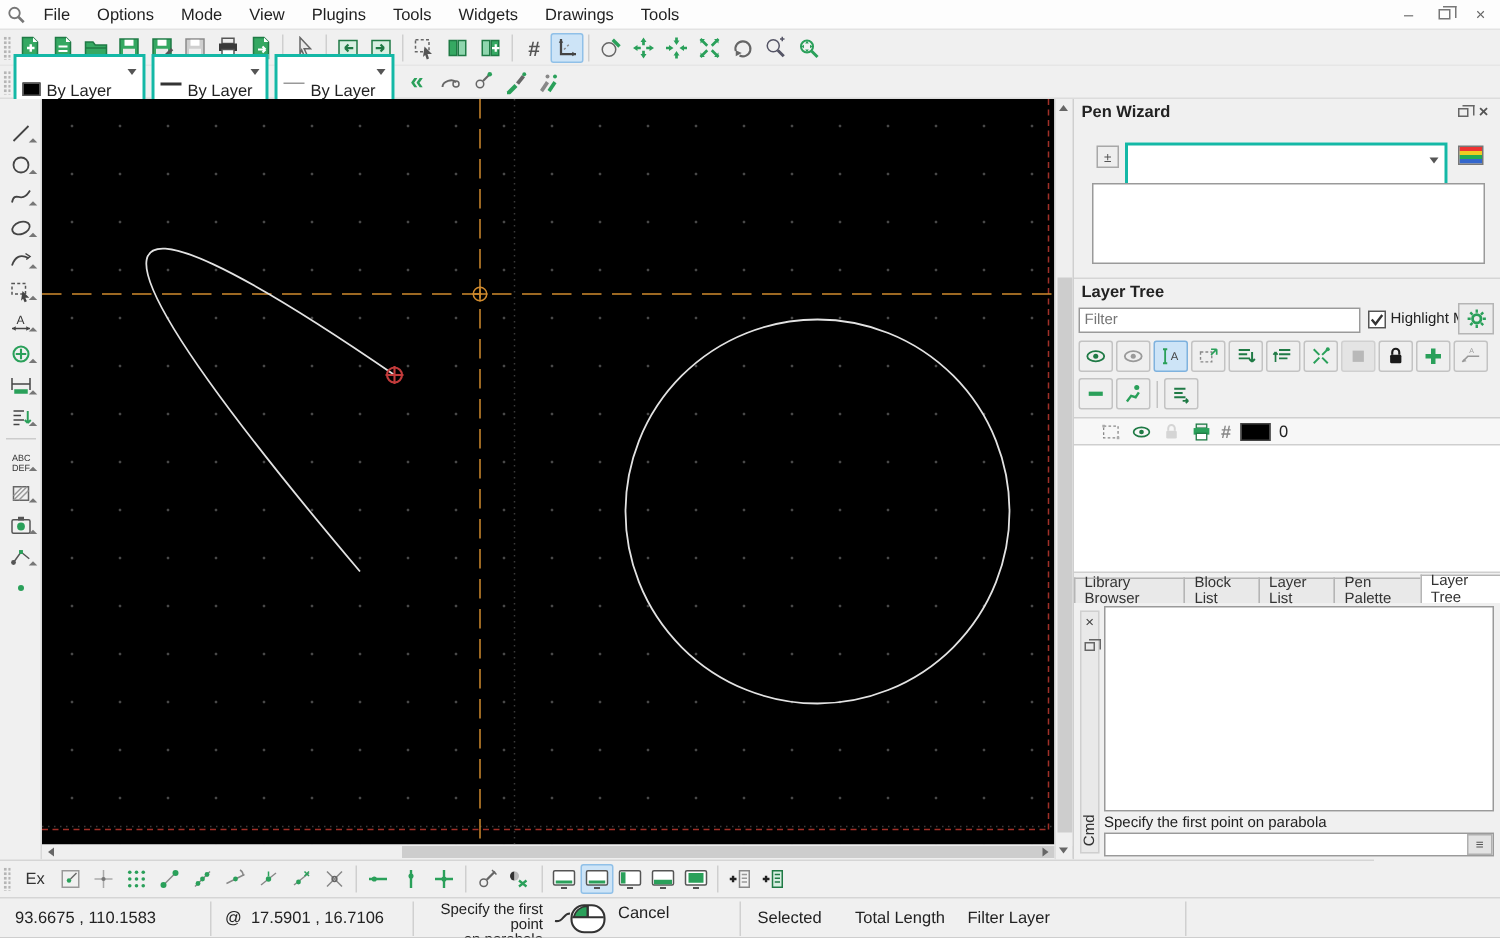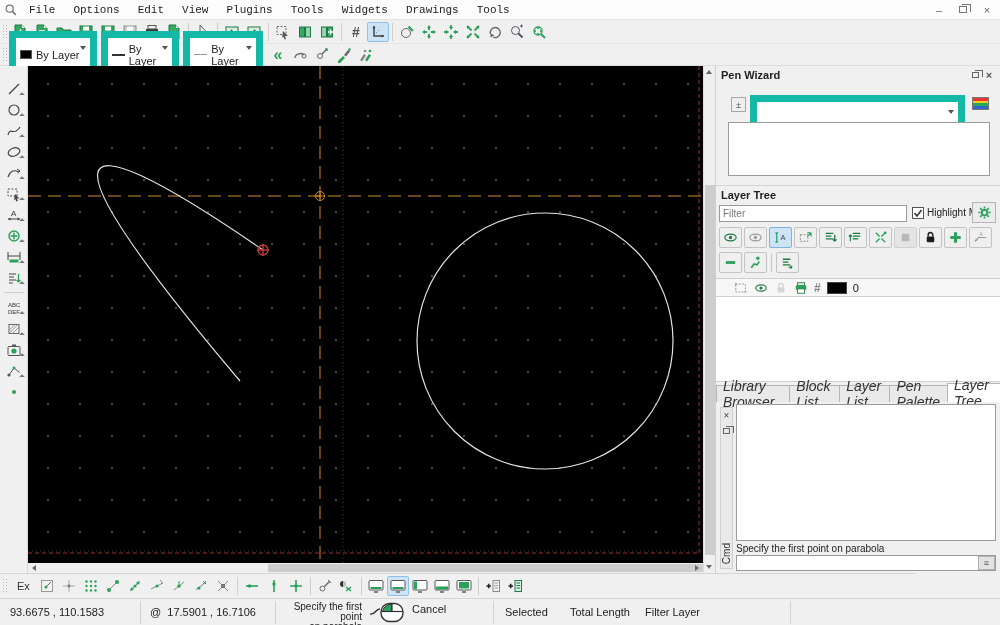--- a/index.html
+++ b/index.html
@@ -5,43 +5,43 @@
   * { box-sizing: border-box; margin: 0; padding: 0; }
   html,body { width:1000px; height:625px; overflow:hidden;
     font-family:"Liberation Sans", sans-serif; font-size:11px; color:#222;
     background:#f0f0f0; }
   #win { position:relative; width:1000px; height:625px; background:#f0f0f0; }
 
   
   .menubar { position:absolute; left:0; top:0; width:1000px; height:20px;
     background:#fdfdfd; border-bottom:1px solid #e3e3e3; display:flex; align-items:center; }
   .appicon { width:18px; height:16px; display:flex; align-items:center; justify-content:center; margin-left:2px; }
-  .menu-item { padding:2px 9px; cursor:default;font-family:Liberation Mono, monospace; }
+  .menu-item { padding:2px 9px; cursor:default; }
   .mspacer { flex:1; }
   .wbtn { width:22px; height:16px; display:flex; align-items:center; justify-content:center;
     color:#666; font-size:11px; margin-right:2px; }
   .restore-shape { width:8px; height:7px; border:1px solid #777; position:relative; }
   .restore-shape::after { content:""; position:absolute; left:2px; top:-3px; width:8px; height:7px;
     border:1px solid #777; border-bottom:none; border-left:none; }
 
   
   .toolbar { position:absolute; left:0; width:1000px; background:#f0f0f0; display:flex; align-items:center; }
   .t1 { top:20px; height:24px; border-bottom:1px solid #e6e6e6; }
   .t2 { top:44px; height:22px; border-bottom:1px solid #dcdcdc; }
   .grip { width:5px; height:16px; margin:0 2px;
     background-image:radial-gradient(#b5b5b5 1px, transparent 1px); background-size:3px 3px; }
   .tbtn { width:22px; height:20px; display:flex; align-items:center; justify-content:center;
     border:1px solid transparent; border-radius:2px; position:relative; }
   .tbtn.active { background:#cde4f7; border-color:#90c0e8; }
   .tsep { width:1px; height:18px; background:#cfcfcf; margin:0 3px; }
   .glyph { font-size:12px; color:#444; }
   .rewind { color:#2aa05a; font-size:16px; font-weight:bold; line-height:14px; }
 
-  .combo { height:19px; background:#fff; border:7px solid #14b8a6; display:flex;
-    align-items:center; padding:17px 4px; margin-right:4px; position:relative; }
+  .combo { height:19px; background:#fff; border:2px solid #14b8a6; display:flex;
+    align-items:flex-start; padding:17px 4px; margin-right:4px; position:relative; }
   .combo .carr { position:absolute; right:4px; top:8px; width:0; height:0;
     border-left:3.5px solid transparent; border-right:3.5px solid transparent; border-top:4px solid #555; }
   .swatch-black { width:12px; height:9px; background:#000; border:1px solid #555; margin-right:4px; }
   .linesample { width:14px; height:2px; background:#333; margin-right:4px; }
   .linesample.thin { height:1px; background:#999; }
 
   
   .leftbar { position:absolute; left:0; top:66px; width:28px; height:507px; background:#f0f0f0;
     border-right:1px solid #d8d8d8; display:flex; flex-direction:column; align-items:center; padding-top:12px; }
   .ltool { width:22px; height:21px; display:flex; align-items:center; justify-content:center;
@@ -99,22 +99,22 @@
     display:flex; align-items:center; justify-content:center; border-radius:2px; }
   .ltb.sel { background:#cde4f7; border-color:#7fb2de; }
   .ltb.dis { background:#e4e4e4; border-color:#d0d0d0; }
   .lt-vsep { width:1px; height:18px; background:#c3c3c3; margin:0 2px; }
   .lt-layerrow { position:absolute; left:0; top:92px; width:285px; height:18px; border-top:1px solid #cfcfcf;
     display:flex; align-items:center; gap:6px; padding-left:18px; background:#f7f7f7; }
   .lt-colorswatch { width:20px; height:12px; background:#000; border:1px solid #444; }
   .lt-empty { position:absolute; left:0; top:110px; width:285px; height:86px; background:#fff;
     border-top:1px solid #cfcfcf; border-bottom:1px solid #cfcfcf; }
   .lt-tabs { position:absolute; left:0; top:197px; width:285px; height:19px; display:flex; align-items:flex-end; }
-  .dtab { height:17px; padding:0 6px; font-size:14px; display:flex; align-items:center;
-    border:1px solid #b5b5b5; border-bottom:none; background:#e9e9e9; color:#333; margin-right:-1px;font-style:italic; }
+  .dtab { height:17px; padding:0 6px; font-size:10px; display:flex; align-items:center;
+    border:1px solid #b5b5b5; border-bottom:none; background:#e9e9e9; color:#333; margin-right:-1px; }
   .dtab.active { background:#fff; height:19px; }
 
   .cmdpanel { position:absolute; left:0; top:337px; width:285px; height:170px; }
   .cmd-strip { position:absolute; left:4px; top:4px; width:13px; height:162px; background:#e9e9e9;
     border:1px solid #cfcfcf; display:flex; flex-direction:column; align-items:center; padding-top:2px; }
   .cmd-x { font-size:10px; color:#444; height:14px; }
   .cmd-label { position:absolute; bottom:4px; left:0; width:13px; text-align:center;
     writing-mode:vertical-rl; transform:rotate(180deg); font-size:10px; color:#333; }
   .cmd-hist { position:absolute; left:20px; top:1px; width:260px; height:137px; background:#fff; border:1px solid #9a9a9a; }
   .cmd-prompt { position:absolute; left:20px; top:140px; width:260px; font-size:10px; color:#222; }
@@ -152,21 +152,21 @@
 
   <div class="menubar">
     <span class="appicon">
       <svg width="14" height="14" viewBox="0 0 16 16">
           <circle cx="6.5" cy="6.5" r="4" fill="none" stroke="#777" stroke-width="1.4"></circle>
           <line x1="9.5" y1="9.5" x2="13.5" y2="13.5" stroke="#777" stroke-width="2"></line>
         </svg>
     </span>
     <span class="menu-item">File</span>
     <span class="menu-item">Options</span>
-    <span class="menu-item">Edit</span>
+    <span class="menu-item">Mode</span>
     <span class="menu-item">View</span>
     <span class="menu-item">Plugins</span>
     <span class="menu-item">Tools</span>
     <span class="menu-item">Widgets</span>
     <span class="menu-item">Drawings</span>
     <span class="menu-item">Tools</span>
     <span class="mspacer"></span>
     <span class="wbtn">–</span>
     <span class="wbtn">
         <span class="restore-shape"></span>

